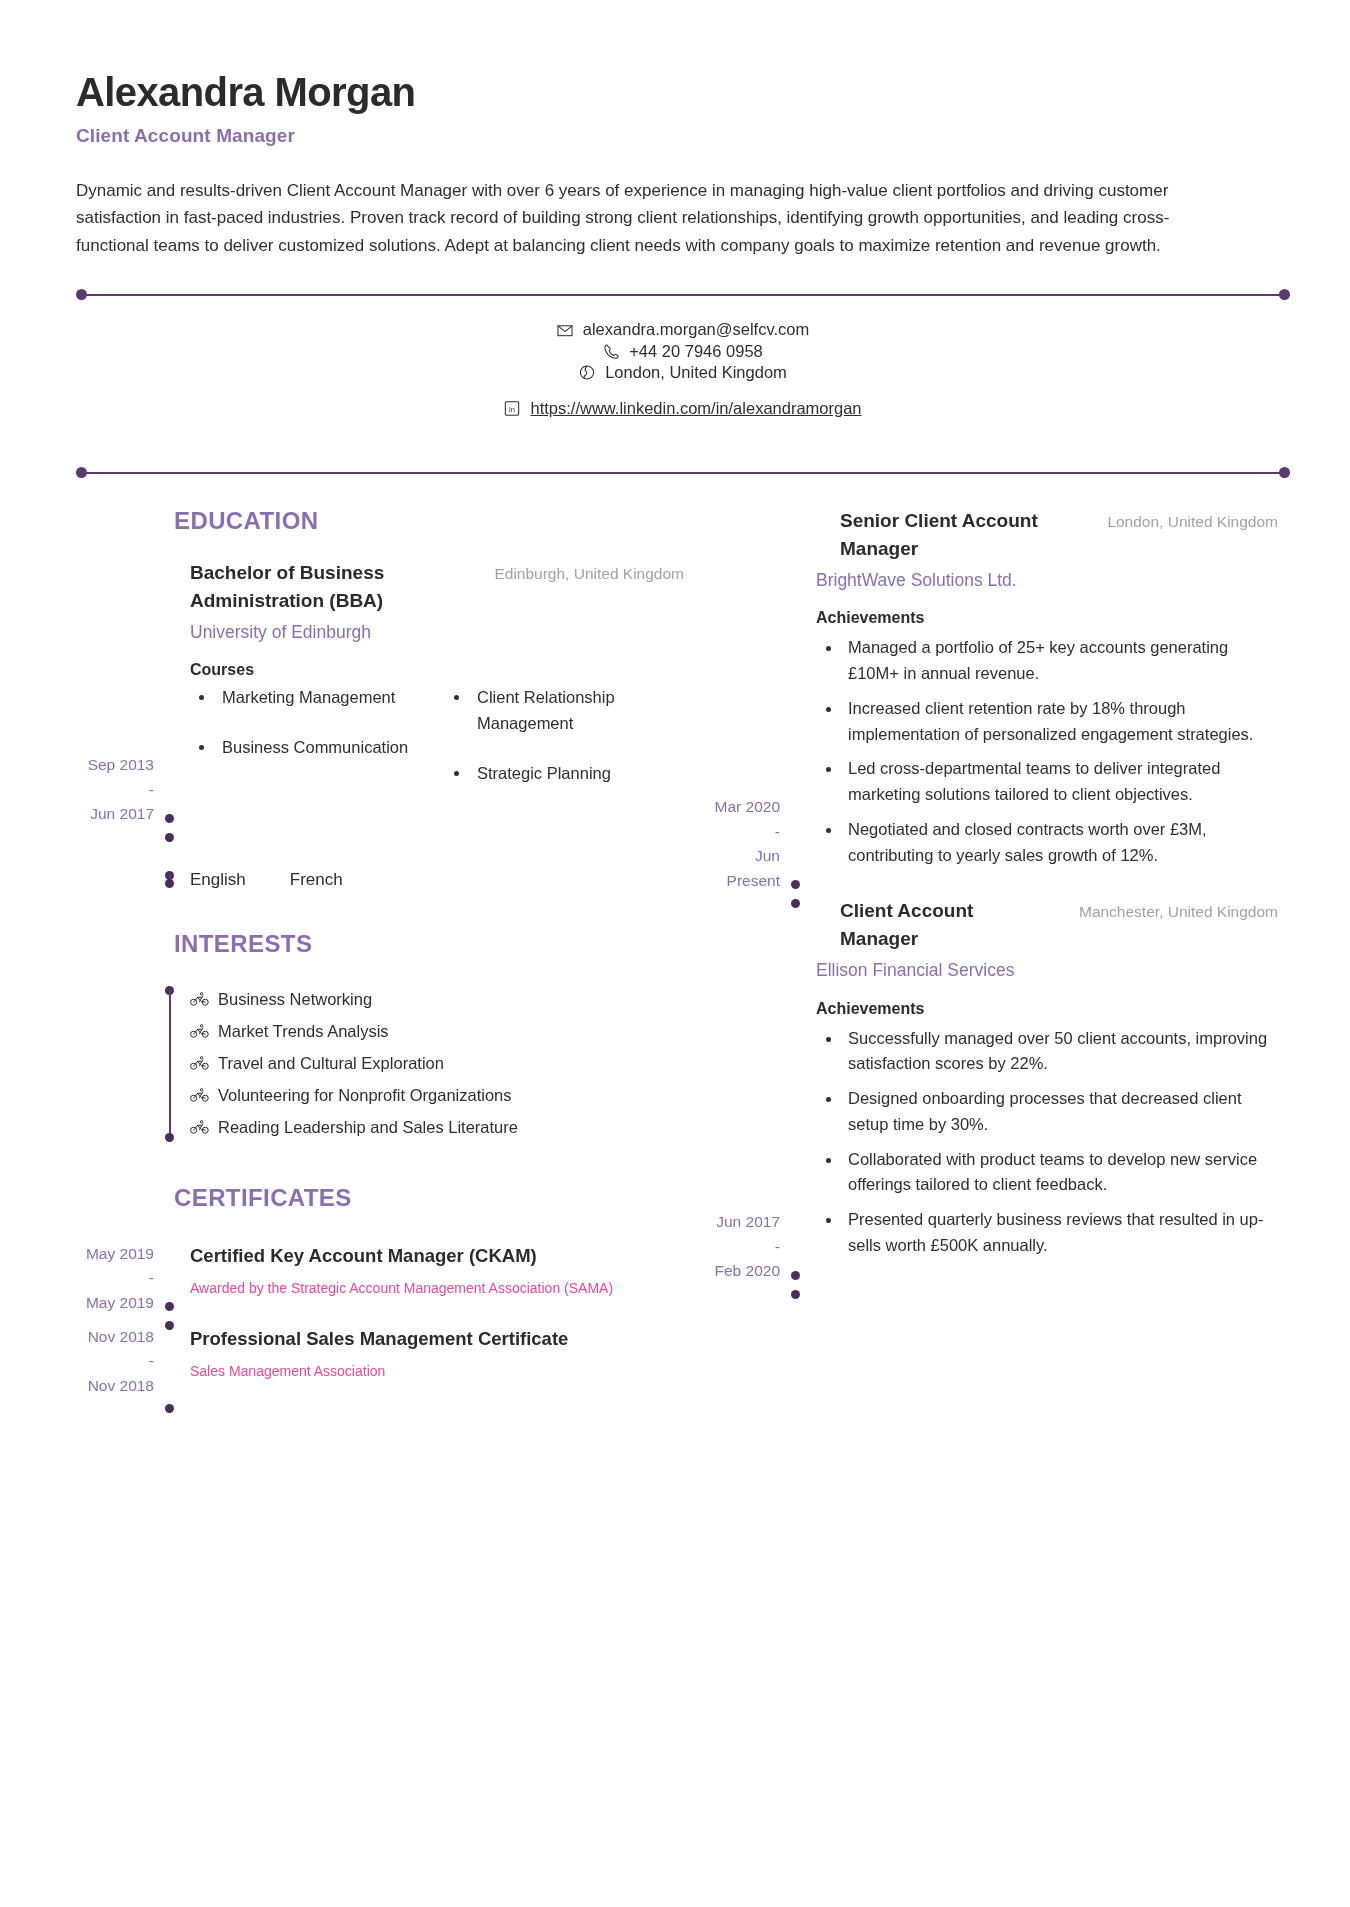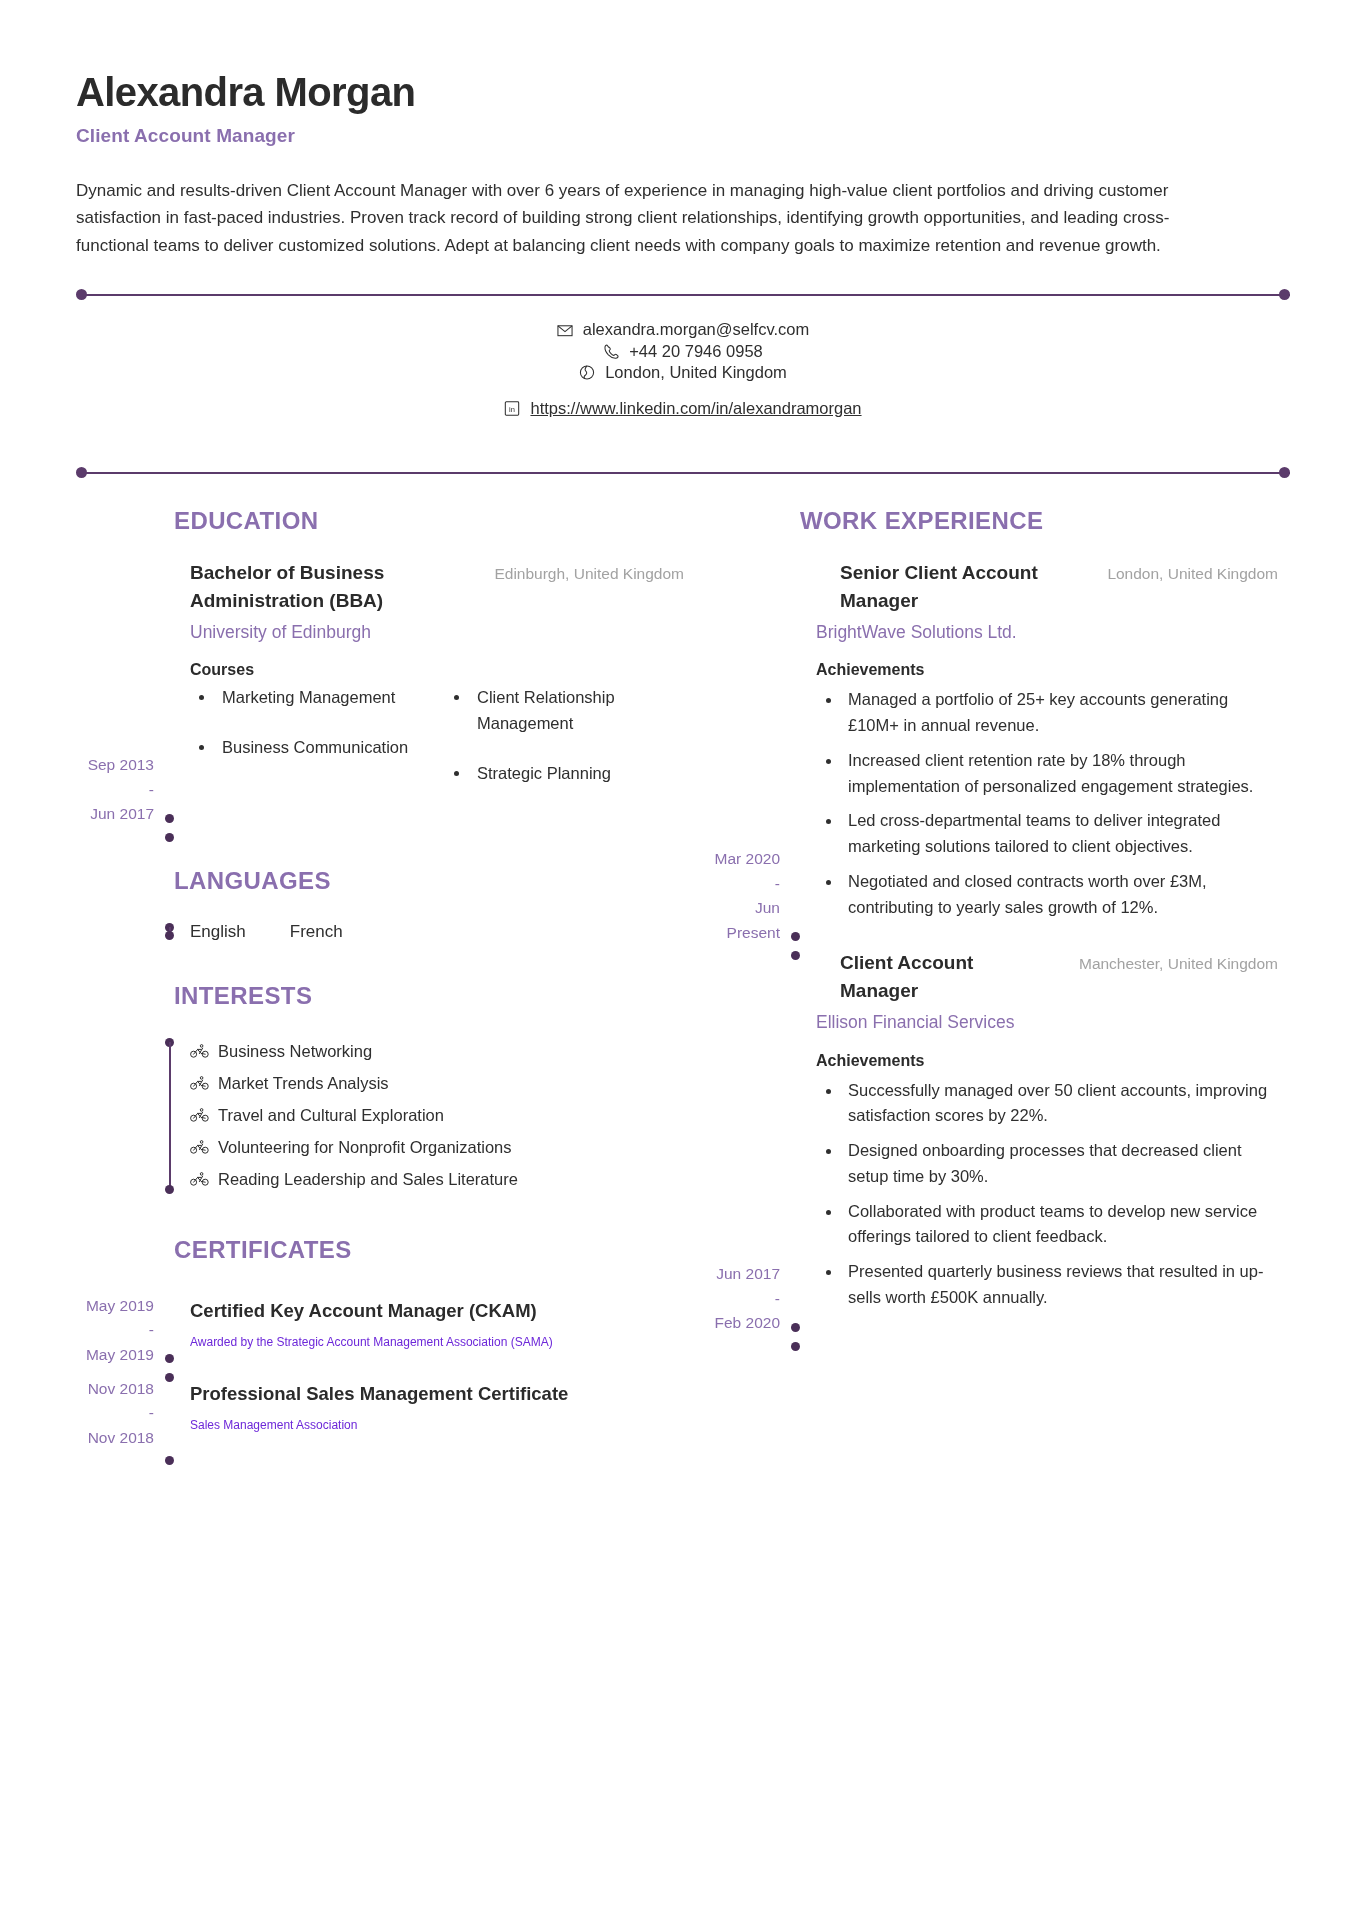--- a/index.html
+++ b/index.html
@@ -310,22 +310,22 @@
   .bike-ic svg { display: block; }
 
   
   .cert-title {
     font-size: 18.5px;
     font-weight: 700;
     color: #2b2b2b;
     line-height: 1.48;
   }
   .cert-org {
-    font-size: 12px;
-    color: #6d28d9;
+    font-size: 14px;
+    color: #ec4899;
     line-height: 1.5;
     margin-top: 9px;
   }
 </style>
 </head>
 <body>
 
 <div class="page">
   <div class="inner">
 
@@ -424,21 +424,20 @@
                     <li>Client Relationship Management</li>
                     <li>Strategic Planning</li>
                   </ul>
                 </div>
               </div>
             </div>
           </div>
         </div>
 
         <div class="section">
-          <div class="section-title">LANGUAGES</div>
           <div class="lang-entry">
             <div class="lang-spacer"></div>
             <div class="lang-timeline">
               <div class="tl-dot-top"></div>
               <div class="tl-line"></div>
               <div class="tl-dot-bottom"></div>
             </div>
             <div class="lang-list">
               <span>English</span>
               <span>French</span>
@@ -551,21 +550,20 @@
               <div class="cert-org">Sales Management Association</div>
             </div>
           </div>
         </div>
 
       </div>
 
       <div class="col-right">
 
         <div class="section">
-          <div class="section-title">WORK EXPERIENCE</div>
 
           <div class="entry">
             <div class="entry-dates">
               <span class="d">Mar 2020</span>
               <span class="d">-</span>
               <span class="d">Jun</span>
               <span class="d">Present</span>
             </div>
             <div class="timeline">
               <div class="tl-dot-top"></div>

